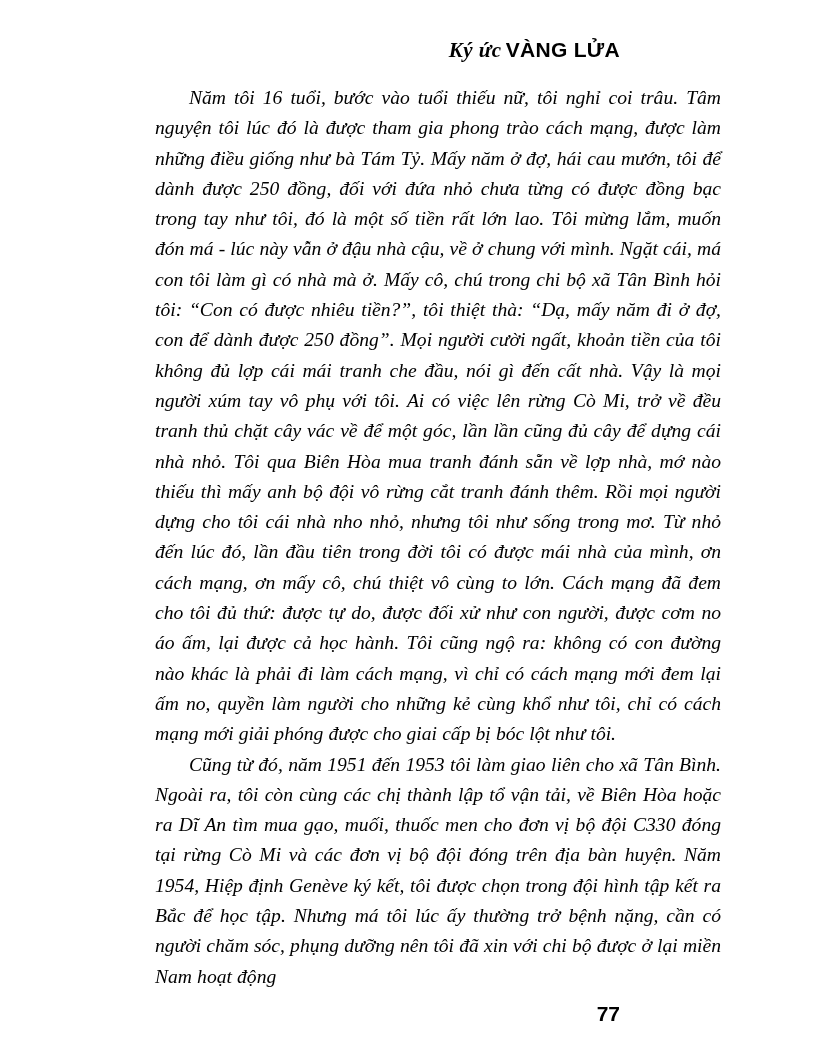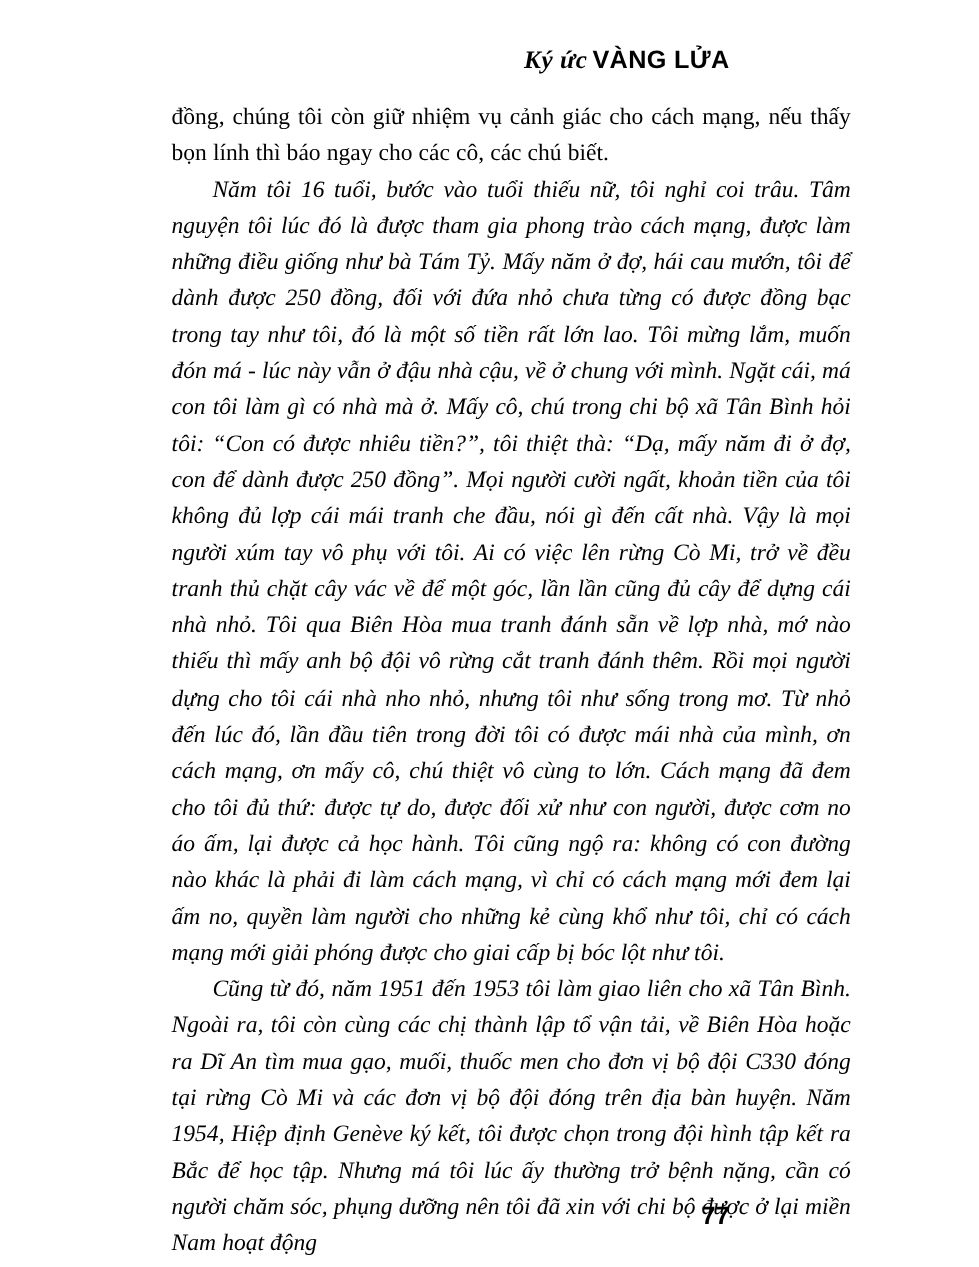--- a/index.html
+++ b/index.html
@@ -10,21 +10,21 @@
     width: 816px;
     height: 1056px;
     background: #ffffff;
     font-family: "Liberation Serif", serif;
     color: #000000;
     position: relative;
     overflow: hidden;
   }
   .page {
     position: absolute;
-    left: 4px;
+    left: 16px;
     top: 0;
     width: 720px;
     height: 1056px;
   }
   .header {
     position: absolute;
     right: 116px;
     top: 38px;
     text-align: right;
     white-space: nowrap;
@@ -73,20 +73,19 @@
 <body>
 
 <div class="page">
 
   <div class="header">
     <span class="header-italic">Ký ức</span>
     <span class="header-bold">VÀNG LỬA</span>
   </div>
 
   <div class="body-text">
-    <p>đồng, chúng tôi còn giữ nhiệm vụ cảnh giác cho cách mạng, nếu thấy bọn lính thì báo ngay cho các cô, các chú biết.</p>
     <p class="indent">Năm tôi 16 tuổi, bước vào tuổi thiếu nữ, tôi nghỉ coi trâu. Tâm nguyện tôi lúc đó là được tham gia phong trào cách mạng, được làm những điều giống như bà Tám Tỷ. Mấy năm ở đợ, hái cau mướn, tôi để dành được 250 đồng, đối với đứa nhỏ chưa từng có được đồng bạc trong tay như tôi, đó là một số tiền rất lớn lao. Tôi mừng lắm, muốn đón má - lúc này vẫn ở đậu nhà cậu, về ở chung với mình. Ngặt cái, má con tôi làm gì có nhà mà ở. Mấy cô, chú trong chi bộ xã Tân Bình hỏi tôi: “Con có được nhiêu tiền?”, tôi thiệt thà: “Dạ, mấy năm đi ở đợ, con để dành được 250 đồng”. Mọi người cười ngất, khoản tiền của tôi không đủ lợp cái mái tranh che đầu, nói gì đến cất nhà. Vậy là mọi người xúm tay vô phụ với tôi. Ai có việc lên rừng Cò Mi, trở về đều tranh thủ chặt cây vác về để một góc, lần lần cũng đủ cây để dựng cái nhà nhỏ. Tôi qua Biên Hòa mua tranh đánh sẵn về lợp nhà, mớ nào thiếu thì mấy anh bộ đội vô rừng cắt tranh đánh thêm. Rồi mọi người dựng cho tôi cái nhà nho nhỏ, nhưng tôi như sống trong mơ. Từ nhỏ đến lúc đó, lần đầu tiên trong đời tôi có được mái nhà của mình, ơn cách mạng, ơn mấy cô, chú thiệt vô cùng to lớn. Cách mạng đã đem cho tôi đủ thứ: được tự do, được đối xử như con người, được cơm no áo ấm, lại được cả học hành. Tôi cũng ngộ ra: không có con đường nào khác là phải đi làm cách mạng, vì chỉ có cách mạng mới đem lại ấm no, quyền làm người cho những kẻ cùng khổ như tôi, chỉ có cách mạng mới giải phóng được cho giai cấp bị bóc lột như tôi.</p>
     <p class="indent">Cũng từ đó, năm 1951 đến 1953 tôi làm giao liên cho xã Tân Bình. Ngoài ra, tôi còn cùng các chị thành lập tổ vận tải, về Biên Hòa hoặc ra Dĩ An tìm mua gạo, muối, thuốc men cho đơn vị bộ đội C330 đóng tại rừng Cò Mi và các đơn vị bộ đội đóng trên địa bàn huyện. Năm 1954, Hiệp định Genève ký kết, tôi được chọn trong đội hình tập kết ra Bắc để học tập. Nhưng má tôi lúc ấy thường trở bệnh nặng, cần có người chăm sóc, phụng dưỡng nên tôi đã xin với chi bộ được ở lại miền Nam hoạt động</p>
   </div>
 
   <div class="folio">77</div>
 
 </div>
 
 </body></html>

